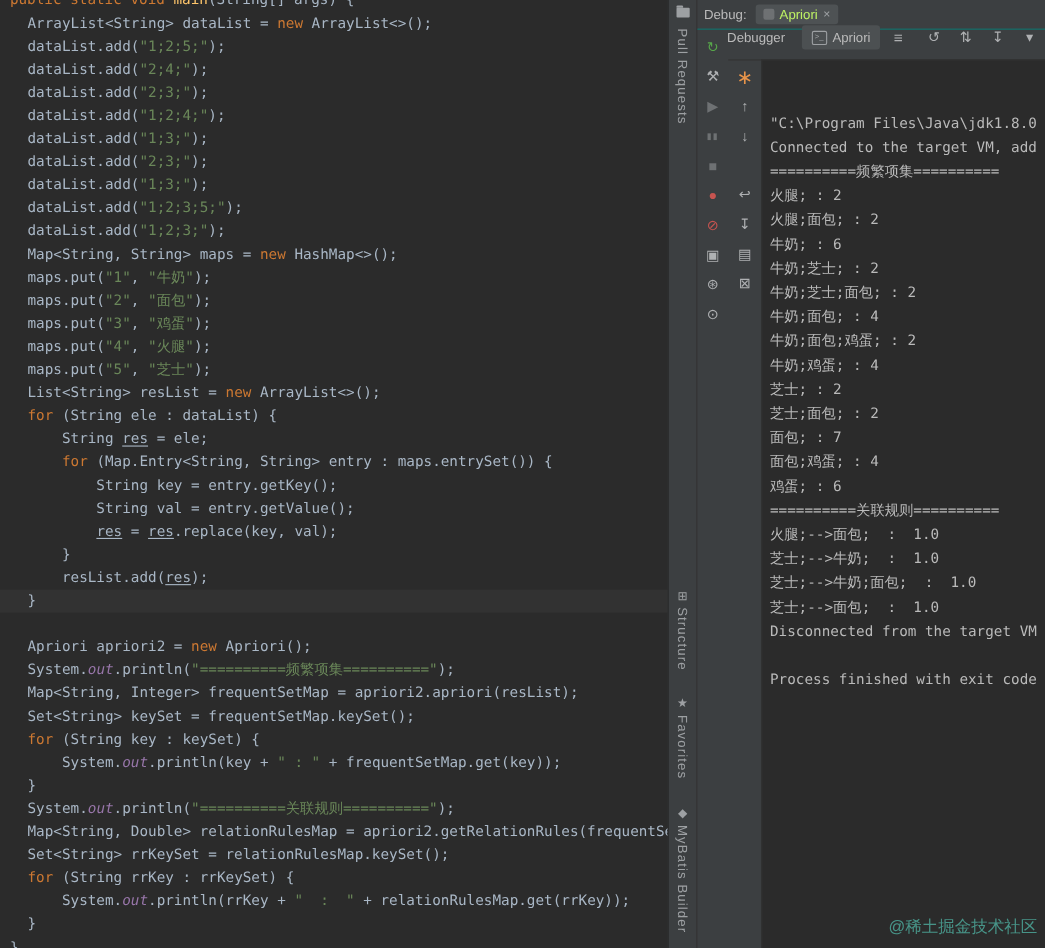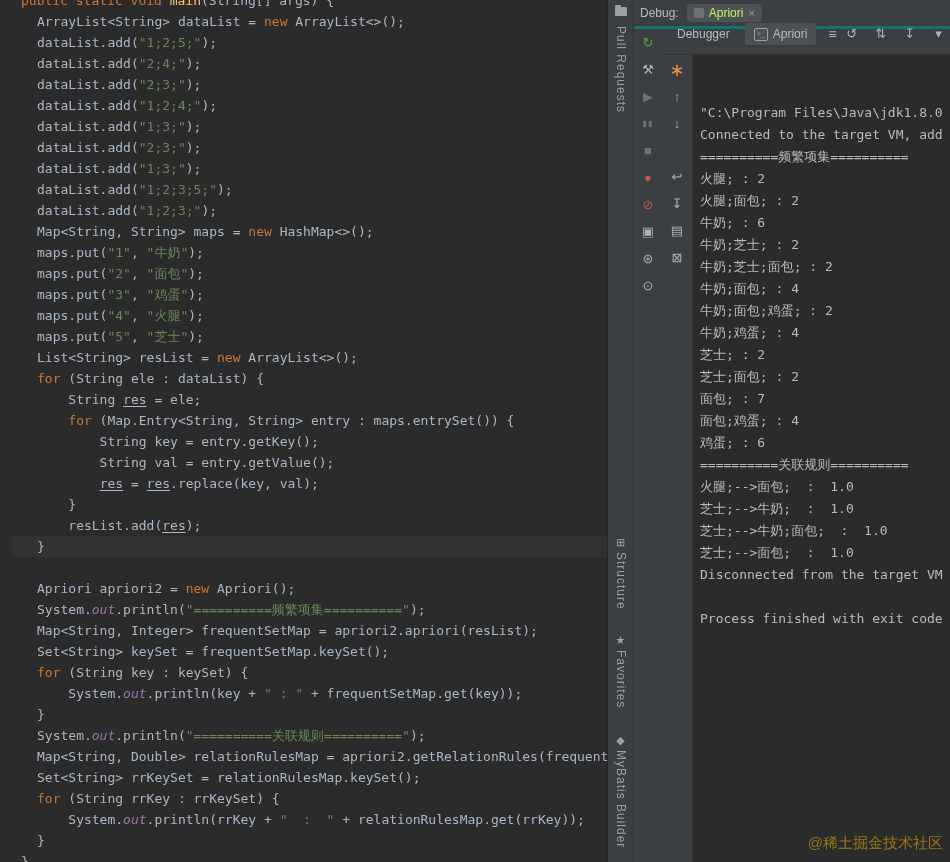--- a/index.html
+++ b/index.html
@@ -1,20 +1,20 @@
 <!DOCTYPE html>
 <html><head>
 <meta charset="utf-8">
 <style>
   html,body{margin:0;padding:0;background:#2b2b2b;}
   .root{position:relative;width:950px;height:862px;overflow:hidden;background:#2b2b2b;
         font-family:"Liberation Sans",sans-serif;-webkit-font-smoothing:antialiased;}
 
   
-  .editor{position:absolute;left:12px;top:0;width:705px;height:862px;overflow:hidden;background:#2b2b2b;cursor:text;}
+  .editor{position:absolute;left:0;top:0;width:705px;height:862px;overflow:hidden;background:#2b2b2b;cursor:text;}
   .code{position:absolute;left:0;top:-10px;right:0;
         font-family:"DejaVu Sans Mono","DejaVu Sans",monospace;font-size:13px;line-height:21px;
         white-space:pre;color:#a9b7c6;}
   .cl{height:21px;padding-left:25px;}
   .cl.hl{background:#323232;}
   .k{color:#cc7832;}
   .s{color:#6a8759;}
   .f{color:#9876aa;font-style:italic;}
   .m{color:#ffc66b;}
   .du{text-decoration:underline;text-underline-offset:2px;}
@@ -27,47 +27,47 @@
           display:flex;flex-direction:column;align-items:center;}
   .folder{width:12px;height:9px;background:#9da0a3;border-radius:1px;position:relative;margin:7px 0 10px 0;}
   .folder::before{content:"";position:absolute;left:0;top:-2px;width:6px;height:2px;background:#9da0a3;border-radius:1px 1px 0 0;}
   .vlabel{writing-mode:vertical-rl;text-orientation:mixed;font-size:12px;color:#9da0a3;letter-spacing:1px;cursor:pointer;}
   .stripe-btn{display:flex;flex-direction:column;align-items:center;gap:4px;cursor:pointer;}
   .stripe-ico{font-size:11px;color:#9da0a3;line-height:11px;}
   .stripe-bottom{margin-top:auto;display:flex;flex-direction:column;align-items:center;gap:26px;padding-bottom:14px;}
 
   
   .dwin{position:absolute;left:26px;top:0;right:0;bottom:0;}
-  .dhead{height:26px;display:flex;align-items:center;border-bottom:3px solid #0f766e;padding-left:6px;gap:8px;}
+  .dhead{height:26px;display:flex;align-items:center;border-bottom:1px solid #0f766e;padding-left:6px;gap:8px;}
   .dbg-label{color:#bbbbbb;font-size:12px;}
   .dtab{display:flex;align-items:center;gap:5px;background:#4e5254;border-radius:3px;padding:2px 7px;cursor:pointer;}
   .cfgicon{width:10px;height:10px;border-radius:2px;background:#6e7173;display:inline-block;}
   .dtab-title{color:#bef264;font-size:12px;}
   .dtab-close{color:#9da0a3;font-size:11px;cursor:pointer;}
 
-  .toolrow{position:absolute;left:28px;top:26px;right:0;height:16px;display:flex;align-items:center;gap:6px;padding-left:6px;}
+  .toolrow{position:absolute;left:12px;top:26px;right:0;height:16px;display:flex;align-items:center;gap:6px;padding-left:6px;}
   .ttab{display:flex;align-items:center;gap:5px;color:#bbbbbb;font-size:12px;padding:4px 9px;border-radius:3px;cursor:pointer;}
   .ttab.sel{background:#4c5052;}
   .mini-term{width:12px;height:11px;border:1px solid #9da0a3;border-radius:2px;font-size:7px;line-height:10px;color:#9da0a3;text-align:center;display:inline-block;}
   .menu-ic{color:#afb1b3;font-size:14px;margin-left:6px;cursor:pointer;}
   .tr-icons{margin-left:auto;display:flex;gap:11px;padding-right:6px;}
 
   .tbi{font-size:13px;line-height:16px;width:18px;text-align:center;cursor:pointer;display:inline-block;}
   .tbi.big{font-size:18px;line-height:16px;}
   .tbi.pause{font-size:8px;letter-spacing:1px;}
   .tbi.gap{margin-top:26px;}
 
   .stripB{position:absolute;left:0;top:26px;bottom:0;width:28px;display:flex;flex-direction:column;align-items:center;gap:11px;padding-top:9px;}
   .stripC{position:absolute;left:28px;top:54px;bottom:0;width:30px;display:flex;flex-direction:column;align-items:center;gap:11px;padding-top:7px;border-top:1px solid #323232;}
 
   .console{position:absolute;left:58px;top:54px;right:0;bottom:0;background:#2b2b2b;border-left:1px solid #323232;border-top:1px solid #323232;
            overflow:hidden;padding:3px 0 0 7px;
            font-family:"DejaVu Sans Mono","DejaVu Sans",monospace;font-size:13px;line-height:22px;color:#bababa;white-space:pre;}
   .wline{height:22px;}
-  .watermark{position:absolute;right:8px;bottom:8px;font-size:15px;color:#eab308;opacity:.55;
+  .watermark{position:absolute;right:8px;bottom:8px;font-size:15px;color:#5eead4;opacity:.55;
              font-family:"Liberation Sans",sans-serif;white-space:nowrap;}
 </style>
 </head>
 <body>
 
 <div class="root">
 
   <div class="editor">
     <div class="code"><div class="cl" style="padding-left: 9px;"><span class="k">public static void </span><span class="m">main</span><span class="d">(String[] args) {</span></div><div class="cl" style="padding-left: 25px;"><span class="d">ArrayList&lt;String&gt; dataList = </span><span class="k">new</span><span class="d"> ArrayList&lt;&gt;();</span></div><div class="cl" style="padding-left: 25px;"><span class="d">dataList.add(</span><span class="s">"1;2;5;"</span><span class="d">);</span></div><div class="cl" style="padding-left: 25px;"><span class="d">dataList.add(</span><span class="s">"2;4;"</span><span class="d">);</span></div><div class="cl" style="padding-left: 25px;"><span class="d">dataList.add(</span><span class="s">"2;3;"</span><span class="d">);</span></div><div class="cl" style="padding-left: 25px;"><span class="d">dataList.add(</span><span class="s">"1;2;4;"</span><span class="d">);</span></div><div class="cl" style="padding-left: 25px;"><span class="d">dataList.add(</span><span class="s">"1;3;"</span><span class="d">);</span></div><div class="cl" style="padding-left: 25px;"><span class="d">dataList.add(</span><span class="s">"2;3;"</span><span class="d">);</span></div><div class="cl" style="padding-left: 25px;"><span class="d">dataList.add(</span><span class="s">"1;3;"</span><span class="d">);</span></div><div class="cl" style="padding-left: 25px;"><span class="d">dataList.add(</span><span class="s">"1;2;3;5;"</span><span class="d">);</span></div><div class="cl" style="padding-left: 25px;"><span class="d">dataList.add(</span><span class="s">"1;2;3;"</span><span class="d">);</span></div><div class="cl" style="padding-left: 25px;"><span class="d">Map&lt;String, String&gt; maps = </span><span class="k">new</span><span class="d"> HashMap&lt;&gt;();</span></div><div class="cl" style="padding-left: 25px;"><span class="d">maps.put(</span><span class="s">"1"</span><span class="d">, </span><span class="s">"牛奶"</span><span class="d">);</span></div><div class="cl" style="padding-left: 25px;"><span class="d">maps.put(</span><span class="s">"2"</span><span class="d">, </span><span class="s">"面包"</span><span class="d">);</span></div><div class="cl" style="padding-left: 25px;"><span class="d">maps.put(</span><span class="s">"3"</span><span class="d">, </span><span class="s">"鸡蛋"</span><span class="d">);</span></div><div class="cl" style="padding-left: 25px;"><span class="d">maps.put(</span><span class="s">"4"</span><span class="d">, </span><span class="s">"火腿"</span><span class="d">);</span></div><div class="cl" style="padding-left: 25px;"><span class="d">maps.put(</span><span class="s">"5"</span><span class="d">, </span><span class="s">"芝士"</span><span class="d">);</span></div><div class="cl" style="padding-left: 25px;"><span class="d">List&lt;String&gt; resList = </span><span class="k">new</span><span class="d"> ArrayList&lt;&gt;();</span></div><div class="cl" style="padding-left: 25px;"><span class="k">for</span><span class="d"> (String ele : dataList) {</span></div><div class="cl" style="padding-left: 25px;"><span class="d">    String </span><span class="du">res</span><span class="d"> = ele;</span></div><div class="cl" style="padding-left: 25px;"><span class="d">    </span><span class="k">for</span><span class="d"> (Map.Entry&lt;String, String&gt; entry : maps.entrySet()) {</span></div><div class="cl" style="padding-left: 25px;"><span class="d">        String key = entry.getKey();</span></div><div class="cl" style="padding-left: 25px;"><span class="d">        String val = entry.getValue();</span></div><div class="cl" style="padding-left: 25px;"><span class="d">        </span><span class="du">res</span><span class="d"> = </span><span class="du">res</span><span class="d">.replace(key, val);</span></div><div class="cl" style="padding-left: 25px;"><span class="d">    }</span></div><div class="cl" style="padding-left: 25px;"><span class="d">    resList.add(</span><span class="du">res</span><span class="d">);</span></div><div class="cl hl" style="padding-left: 25px;"><span class="d">}</span></div><div class="cl" style="padding-left: 25px;">&nbsp;</div><div class="cl" style="padding-left: 25px;"><span class="d">Apriori apriori2 = </span><span class="k">new</span><span class="d"> Apriori();</span></div><div class="cl" style="padding-left: 25px;"><span class="d">System.</span><span class="f">out</span><span class="d">.println(</span><span class="s">"==========频繁项集=========="</span><span class="d">);</span></div><div class="cl" style="padding-left: 25px;"><span class="d">Map&lt;String, Integer&gt; frequentSetMap = apriori2.apriori(resList);</span></div><div class="cl" style="padding-left: 25px;"><span class="d">Set&lt;String&gt; keySet = frequentSetMap.keySet();</span></div><div class="cl" style="padding-left: 25px;"><span class="k">for</span><span class="d"> (String key : keySet) {</span></div><div class="cl" style="padding-left: 25px;"><span class="d">    System.</span><span class="f">out</span><span class="d">.println(key + </span><span class="s">" : "</span><span class="d"> + frequentSetMap.get(key));</span></div><div class="cl" style="padding-left: 25px;"><span class="d">}</span></div><div class="cl" style="padding-left: 25px;"><span class="d">System.</span><span class="f">out</span><span class="d">.println(</span><span class="s">"==========关联规则=========="</span><span class="d">);</span></div><div class="cl" style="padding-left: 25px;"><span class="d">Map&lt;String, Double&gt; relationRulesMap = apriori2.getRelationRules(frequentSetMap);</span></div><div class="cl" style="padding-left: 25px;"><span class="d">Set&lt;String&gt; rrKeySet = relationRulesMap.keySet();</span></div><div class="cl" style="padding-left: 25px;"><span class="k">for</span><span class="d"> (String rrKey : rrKeySet) {</span></div><div class="cl" style="padding-left: 25px;"><span class="d">    System.</span><span class="f">out</span><span class="d">.println(rrKey + </span><span class="s">"  :  "</span><span class="d"> + relationRulesMap.get(rrKey));</span></div><div class="cl" style="padding-left: 25px;"><span class="d">}</span></div><div class="cl" style="padding-left: 9px;"><span class="d">}</span></div></div>
   </div>

